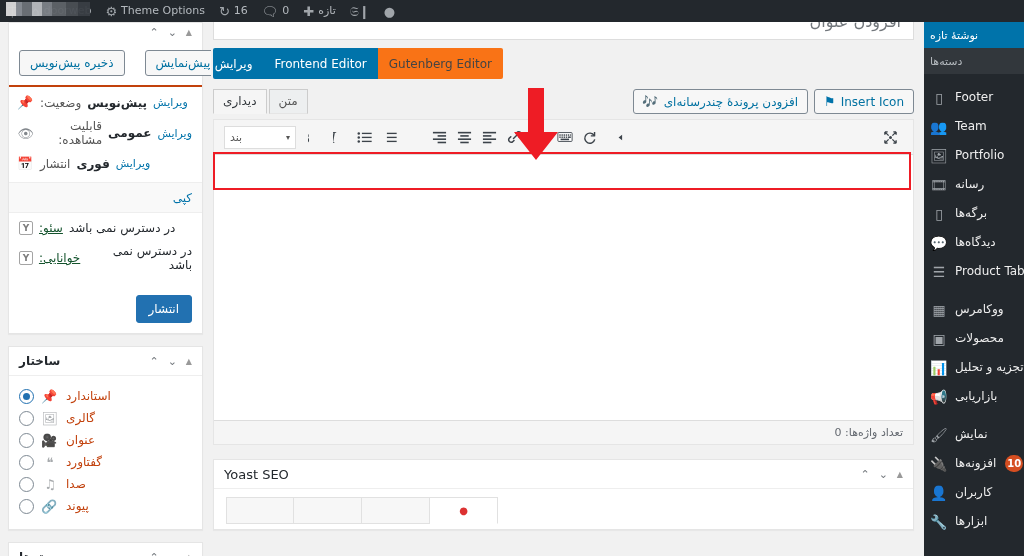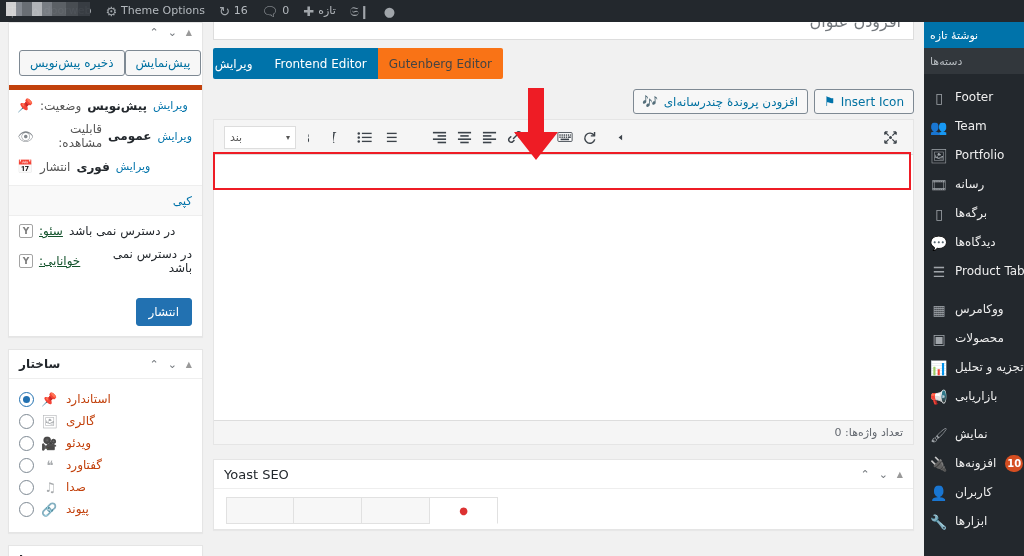--- a/index.html
+++ b/index.html
@@ -89,21 +89,21 @@
   .sb-row {
     display: flex; flex-direction: row-reverse; align-items: center; gap: 6px;
     margin: 0 0 9px 0; font-size: 12px; color: #555; justify-content: flex-start;
   }
   .sb-row .sb-ico { color: #82878c; font-size: 13px; width: 15px; text-align: center; }
   .sb-row b { color: #23282d; }
   .sb-row a { color: #0073aa; text-decoration: none; cursor: pointer; font-size: 11px; }
 
   .minor-pub {
     display: flex; flex-direction: row-reverse; justify-content: space-between;
-    padding: 9px 10px; border-bottom: 5px solid #c2410c;
+    padding: 9px 10px; border-bottom: 2px solid #c2410c; gap: 20px;
   }
   .btn {
     display: inline-flex; align-items: center; justify-content: center;
     border: 1px solid #7e8993; background: #f7f7f7; color: #0071a1;
     border-radius: 3px; padding: 0 10px; height: 26px; font-size: 12px;
     cursor: pointer; white-space: nowrap; font-family: inherit;
   }
   .btn-primary {
     background: #2271b1; border-color: #2271b1; color: #fff;
     padding: 0 12px; height: 28px; font-size: 12px;
@@ -444,21 +444,21 @@
           <span class="fmt-label">استاندارد</span>
         </div>
         <div class="fmt-row">
           <span class="radio"></span>
           <span class="fmt-ico">🖼</span>
           <span class="fmt-label">گالری</span>
         </div>
         <div class="fmt-row">
           <span class="radio"></span>
           <span class="fmt-ico">🎥</span>
-          <span class="fmt-label">ویدئو</span>
+          <span class="fmt-label">عنوان</span>
         </div>
         <div class="fmt-row">
           <span class="radio"></span>
           <span class="fmt-ico">❝</span>
           <span class="fmt-label">گفتاورد</span>
         </div>
         <div class="fmt-row">
           <span class="radio"></span>
           <span class="fmt-ico">♫</span>
           <span class="fmt-label">صدا</span>
@@ -503,20 +503,24 @@
         <div class="media-btn">
           <span class="mb-ico">🎶</span>
           <span>افزودن پروندهٔ چندرسانه‌ای</span>
         </div>
         <div class="media-btn">
           <span class="mb-ico">⚑</span>
           <span>Insert Icon</span>
         </div>
       </div>
 
+      <div class="editor-tabs">
+        <div class="ed-tab active">دیداری</div>
+        <div class="ed-tab">متن</div>
+      </div>
 
       <div id="editor-container">
 
         <div class="mce-toolbar-row">
 
           <div class="tb-left">
             <div class="tb-btn" title="distraction free">
               <svg width="15" height="15" viewBox="0 0 16 16" fill="none" stroke="#3c434a" stroke-width="1.4">
                 <path d="M2 2 L6 6 M2 2 L2 5 M2 2 L5 2"></path>
                 <path d="M14 2 L10 6 M14 2 L14 5 M14 2 L11 2"></path>

